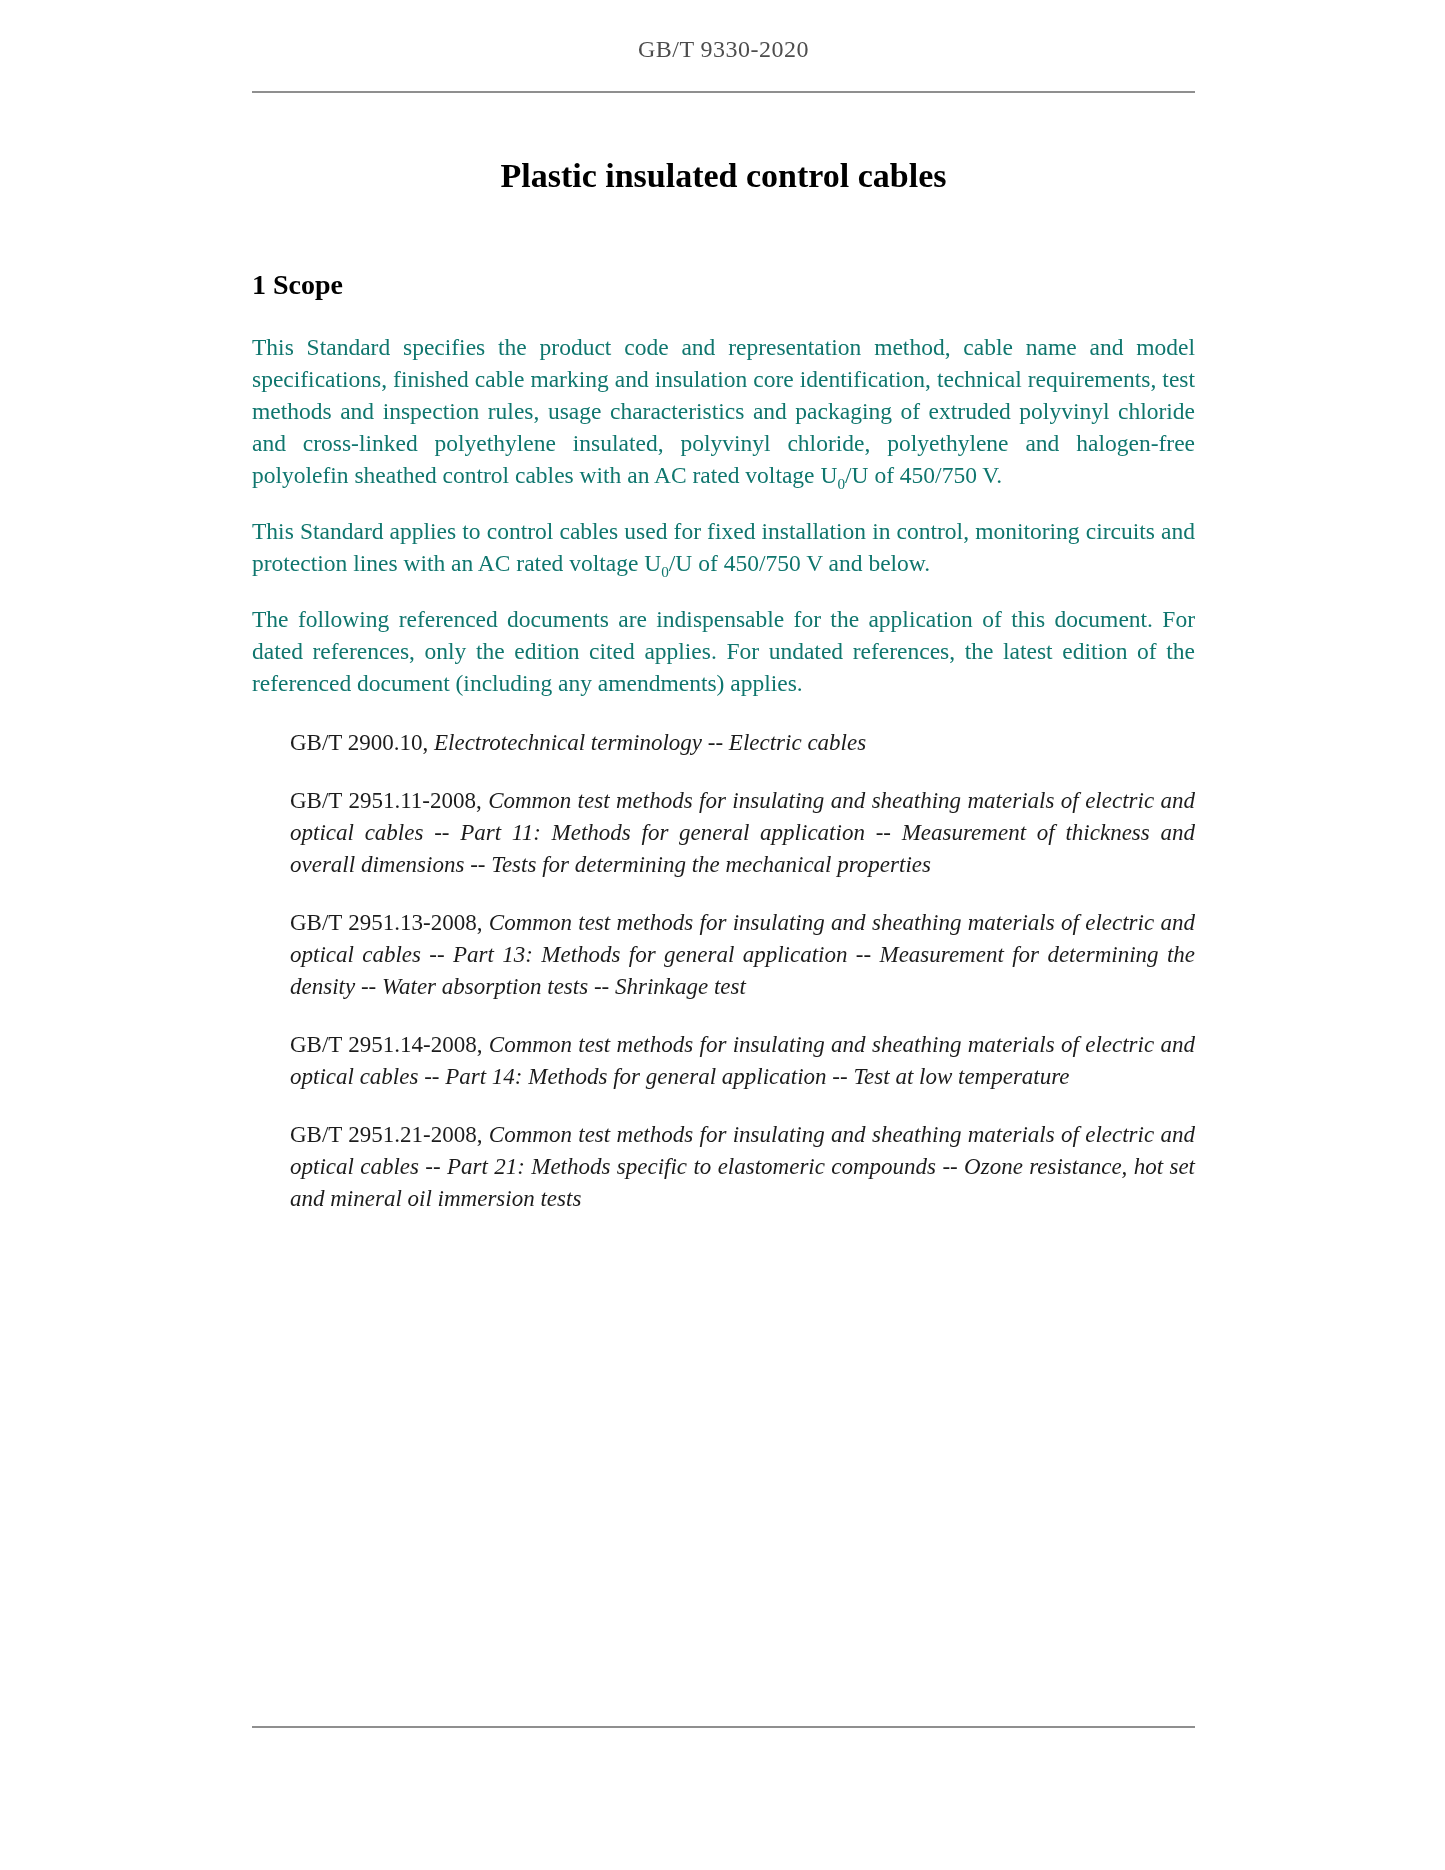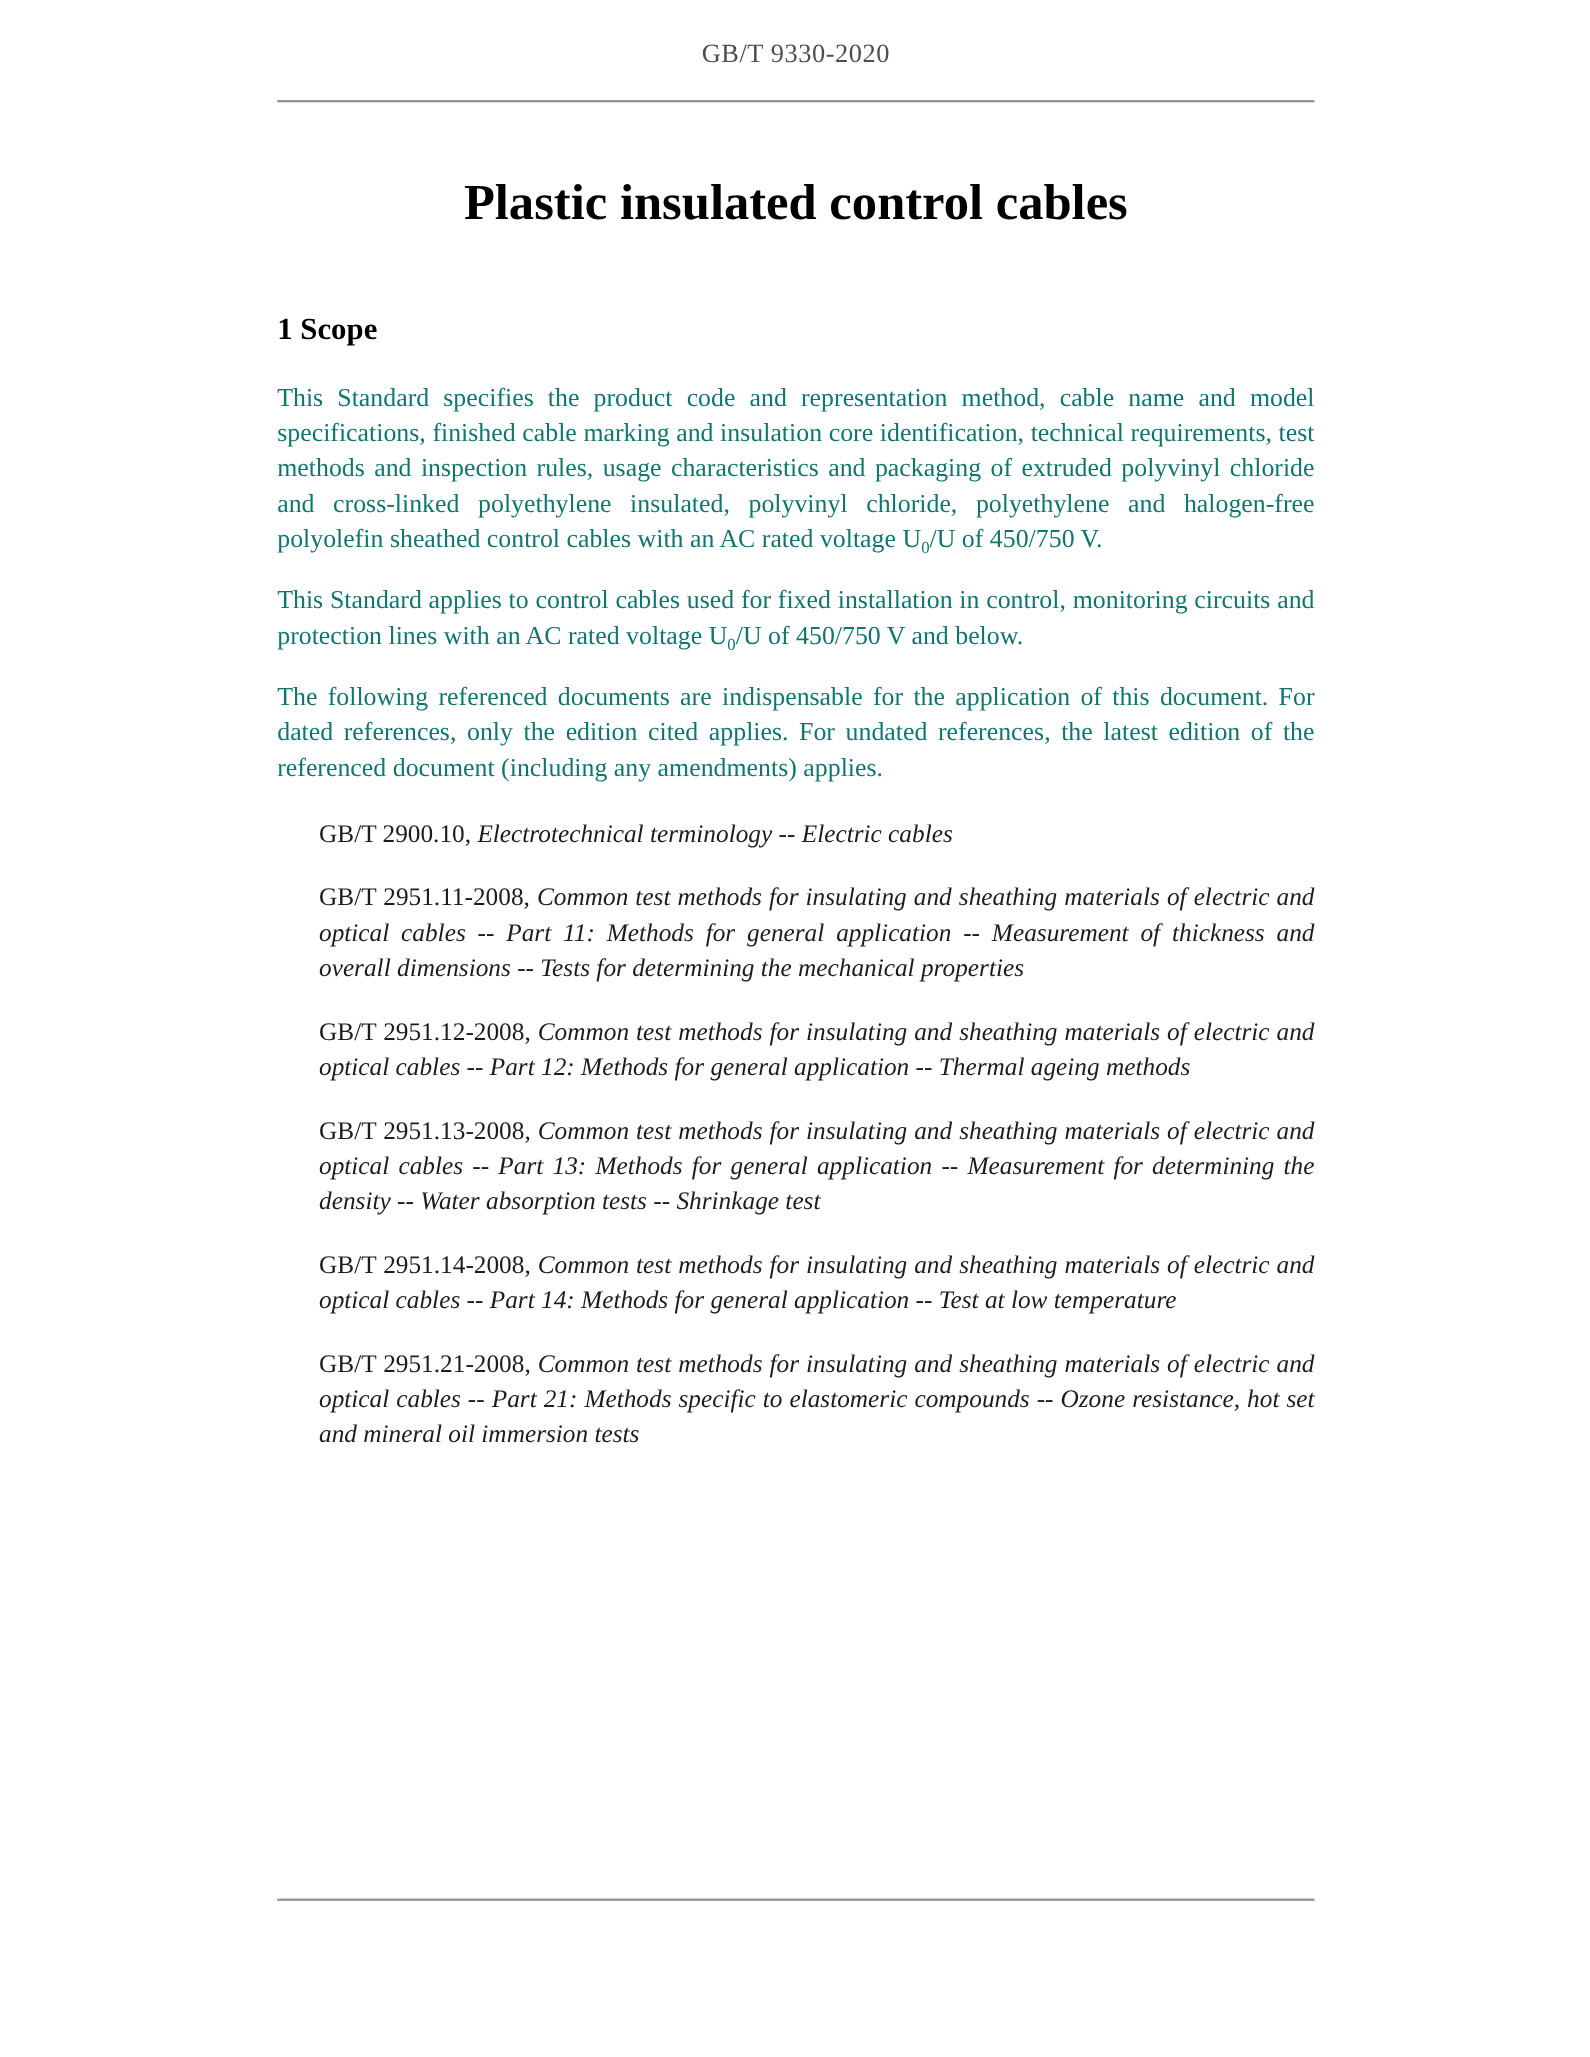--- a/index.html
+++ b/index.html
@@ -28,21 +28,21 @@
     border: none;
     border-top: 2px solid #8f8f8f;
     height: 0;
     margin: 0;
   }
   .header-rule { margin-top: 28px; }
 
   .doc-title {
     margin: 64px 0 0 0;
     text-align: center;
-    font-size: 46px;
+    font-size: 34px;
     font-weight: bold;
     color: #000000;
   }
 
   h2 {
     font-size: 28px;
     font-weight: bold;
     color: #000000;
     margin: 0;
   }
@@ -117,21 +117,20 @@
     <p class="body-par"><span>This Standard specifies the product code and representation method, cable name and model specifications, finished cable marking and insulation core identification, technical requirements, test methods and inspection rules, usage characteristics and packaging of extruded polyvinyl chloride and cross-linked polyethylene insulated, polyvinyl chloride, polyethylene and halogen-free polyolefin sheathed control cables with an AC rated voltage U</span><sub>0</sub><span>/U of 450/750 V.</span></p>
     <p class="body-par"><span>This Standard applies to control cables used for fixed installation in control, monitoring circuits and protection lines with an AC rated voltage U</span><sub>0</sub><span>/U of 450/750 V and below.</span></p>
   </section>
 
   <section>
     <p class="body-par">The following referenced documents are indispensable for the application of this document. For dated references, only the edition cited applies. For undated references, the latest edition of the referenced document (including any amendments) applies.</p>
 
     <div class="ref-list">
       <p class="ref"><span class="ref-code">GB/T 2900.10,</span> <em class="ref-title">Electrotechnical terminology -- Electric cables</em></p>
       <p class="ref"><span class="ref-code">GB/T 2951.11-2008,</span> <em class="ref-title">Common test methods for insulating and sheathing materials of electric and optical cables -- Part 11: Methods for general application -- Measurement of thickness and overall dimensions -- Tests for determining the mechanical properties</em></p>
-      <p class="ref"><span class="ref-code">GB/T 2951.12-2008,</span> <em class="ref-title">Common test methods for insulating and sheathing materials of electric and optical cables -- Part 12: Methods for general application -- Thermal ageing methods</em></p>
       <p class="ref"><span class="ref-code">GB/T 2951.13-2008,</span> <em class="ref-title">Common test methods for insulating and sheathing materials of electric and optical cables -- Part 13: Methods for general application -- Measurement for determining the density -- Water absorption tests -- Shrinkage test</em></p>
       <p class="ref"><span class="ref-code">GB/T 2951.14-2008,</span> <em class="ref-title">Common test methods for insulating and sheathing materials of electric and optical cables -- Part 14: Methods for general application -- Test at low temperature</em></p>
       <p class="ref"><span class="ref-code">GB/T 2951.21-2008,</span> <em class="ref-title">Common test methods for insulating and sheathing materials of electric and optical cables -- Part 21: Methods specific to elastomeric compounds -- Ozone resistance, hot set and mineral oil immersion tests</em></p>
     </div>
   </section>
 
   <div class="page-footer">
     <div class="rule footer-rule"></div>
     <div class="footer-row">
       <div class="footer-left">

